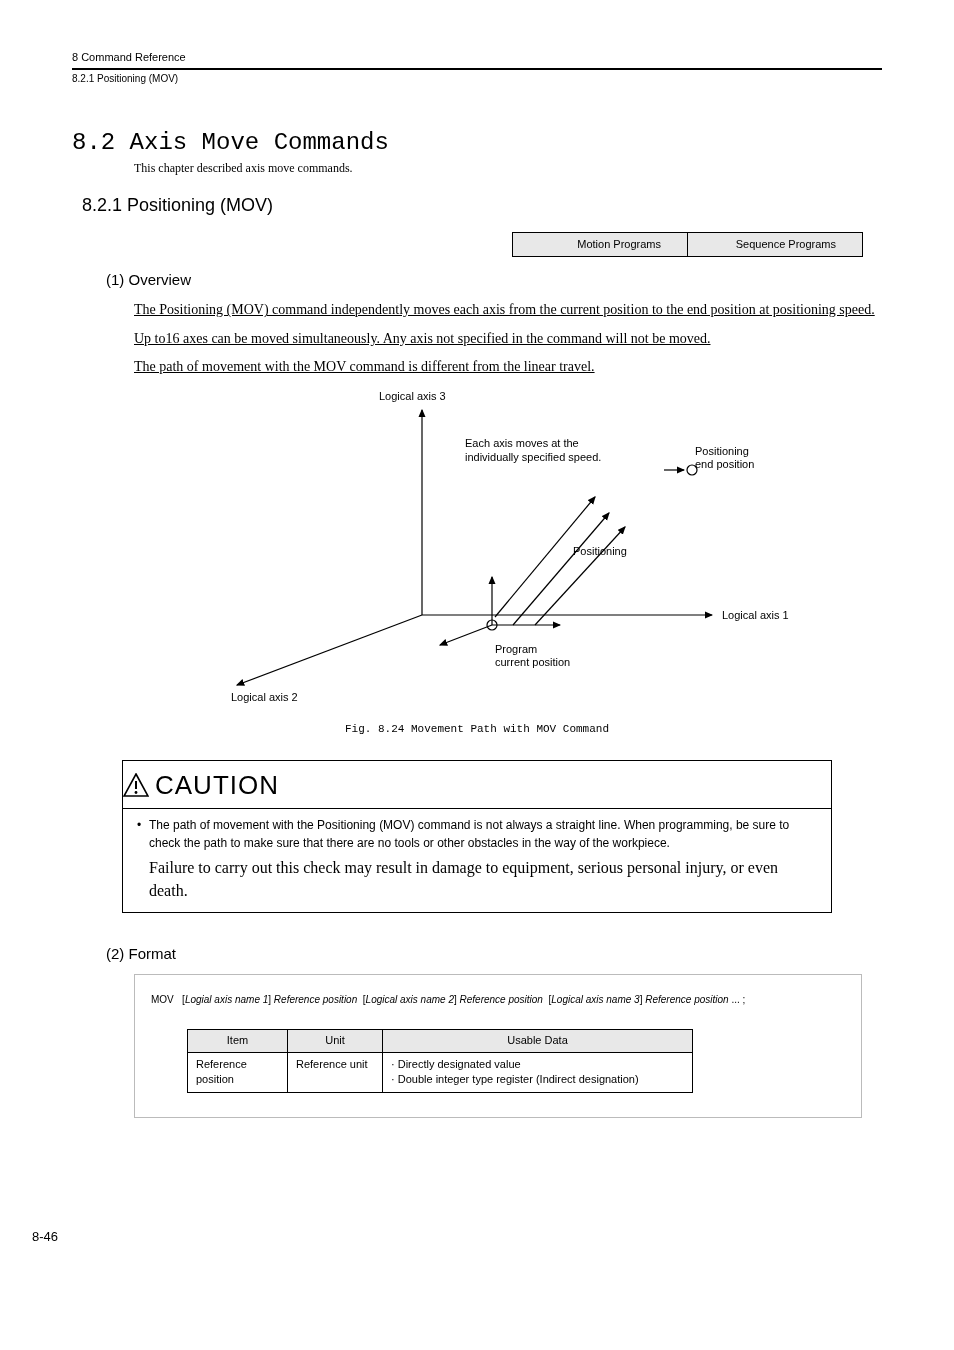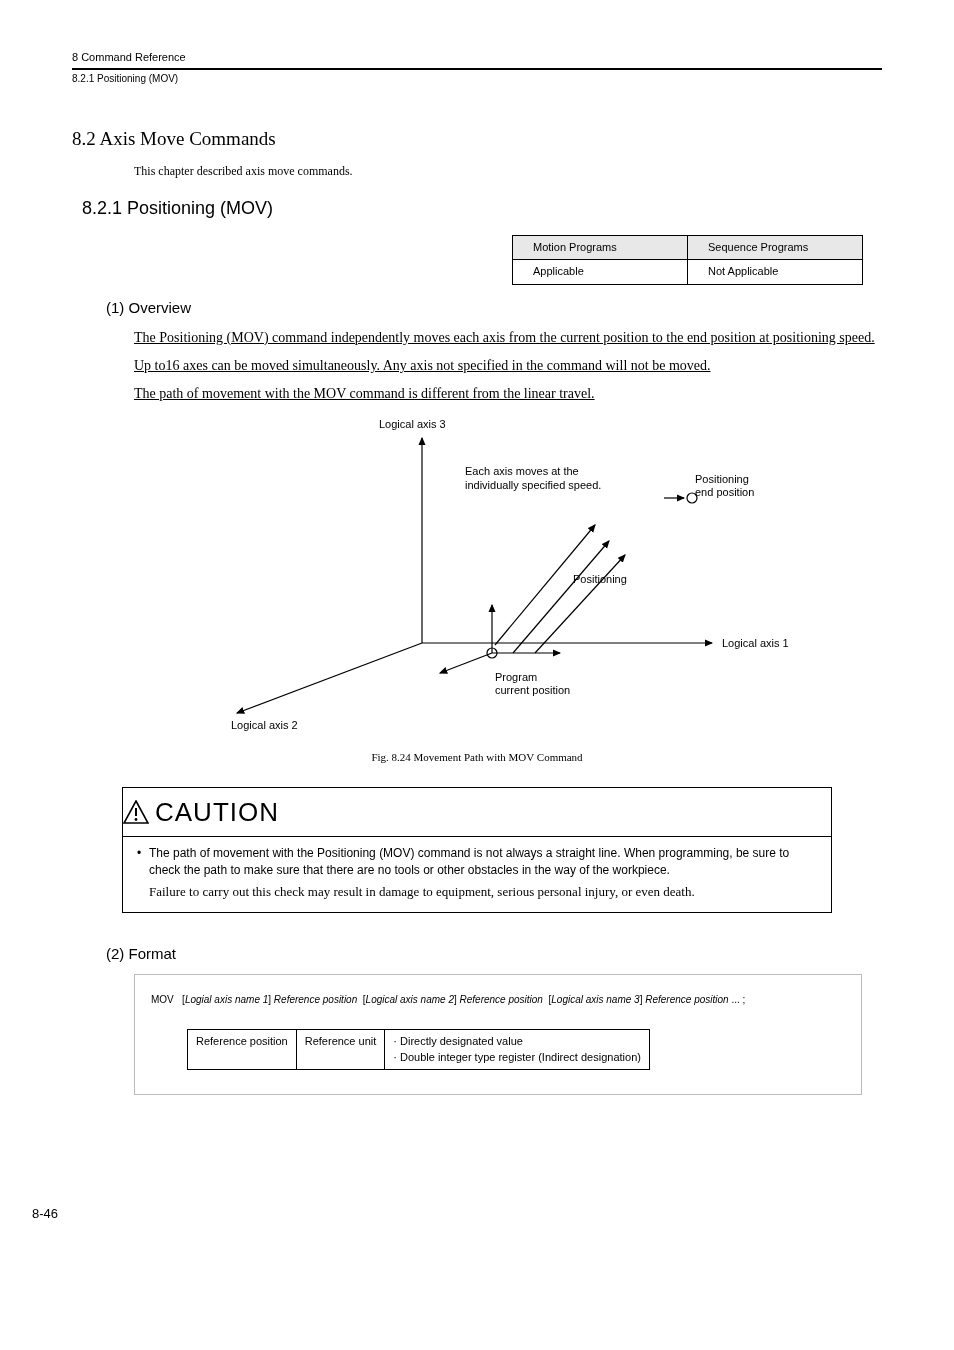--- a/index.html
+++ b/index.html
@@ -9,38 +9,38 @@
     color: #000;
     width: 954px;
     margin: 0 auto;
     padding: 50px 72px 30px 72px;
     font-size: 13px;
     line-height: 1.4;
   }
   .header-chapter { font-family: Arial, sans-serif; font-size: 11px; margin-bottom: 3px; }
   .header-divider { border-bottom: 2.5px solid #000; margin-bottom: 2px; }
   .header-subsection { font-family: Arial, sans-serif; font-size: 10px; margin-bottom: 40px; }
-  .h1-section { font-family: Liberation Serif, serif; font-size: 19px; font-weight: normal; margin-bottom: 10px; }
+  .h1-section { font-family: Liberation Mono, monospace; font-size: 24px; font-weight: normal; }
   .intro-text { margin-left: 62px; margin-bottom: 16px; font-size: 12px; }
   .h2-section { font-family: Arial, sans-serif; font-size: 18px; font-weight: normal; margin-left: 10px; margin-bottom: 14px; }
   .applicability-table { margin-left: 440px; margin-bottom: 12px; }
   .applicability-table table { border-collapse: collapse; font-family: Arial, sans-serif; font-size: 11px; }
-  .applicability-table th, .applicability-table td { border: 1px solid #000; padding: 4px 20px; text-align: left; }
+  .applicability-table th, .applicability-table td { border: 1px solid #000; padding: 4px 26px; text-align: right; }
   .applicability-table th { background: #e8e8e8; font-weight: normal; width: 175px; }
   .applicability-table td { width: 175px; }
   .h3-section { font-family: Arial, sans-serif; font-size: 15px; font-weight: normal; margin-left: 34px; margin-bottom: 10px; }
   .body-text { margin-left: 62px; margin-bottom: 8px; font-size: 14px; line-height: 1.45; text-decoration: underline; }
   .diagram-wrap { text-align: center; margin-top: 8px; margin-bottom: 12px; }
-  .fig-caption { font-family: Liberation Serif, serif; font-size: 11px; text-align: center; margin-bottom: 22px; }
+  .fig-caption { font-family: Liberation Mono, monospace; font-size: 11px; text-align: center; margin-bottom: 22px; }
   .caution-box { border: 1px solid #000; margin: 0 50px 30px 50px; }
   .caution-header { font-family: Arial, sans-serif; font-size: 26px; font-weight: normal; text-align: left; border-bottom: 1px solid #000; padding: 6px 0 2px; letter-spacing: 1px; }
   .caution-body { font-family: Arial, sans-serif; font-size: 12px; padding: 8px 14px 10px; line-height: 1.45; }
   .caution-body .bullet-row { display:flex; }
   .caution-body .bull { width: 12px; flex-shrink:0; }
-  .caution-fail { font-family: "Times New Roman", serif; font-size: 13px; margin-left: 12px; margin-top: 4px;}
+  .caution-fail { font-family: "Times New Roman", serif; font-size: 16px; margin-left: 12px; margin-top: 4px;}
   .format-box { border: 1px solid #bbb; margin-left: 62px; margin-right: 20px; padding: 18px 16px 24px; }
   .format-line { font-family: Arial, sans-serif; font-size: 10px; margin-bottom: 22px; white-space: nowrap; }
   .format-line .ital { font-style: italic; }
   .format-table { margin-left: 36px; }
   .format-table table { border-collapse: collapse; font-family: Arial, sans-serif; font-size: 11px; }
   .format-table th { background: #e8e8e8; font-weight: normal; border: 1px solid #000; padding: 3px 8px; text-align: center; }
   .format-table td { border: 1px solid #000; padding: 4px 8px; vertical-align: top; text-align: left; }
   .page-number { font-family: Arial, sans-serif; font-size: 13px; margin-top: 110px; margin-left: -40px; }
   
   .svg-label { font-family: Arial, sans-serif; font-size: 11px; fill: #000; }
@@ -57,24 +57,20 @@
 <p class="intro-text">This chapter described axis move commands.</p>
 
 <h2 class="h2-section">8.2.1  Positioning (MOV)</h2>
 
 <div class="applicability-table">
   <table>
     <tbody>
         <tr>
       <th>Motion Programs</th>
       <th>Sequence Programs</th>
-    </tr>
-    <tr>
-      <td>Applicable</td>
-      <td>Not Applicable</td>
     </tr>
   </tbody>
     </table>
 </div>
 
 <h3 class="h3-section">(1) Overview</h3>
 <p class="body-text">The Positioning (MOV) command independently moves each axis from the current position to the end position at positioning speed.</p>
 <p class="body-text">Up to16 axes can be moved simultaneously. Any axis not specified in the command will not be moved.</p>
 <p class="body-text">The path of movement with the MOV command is different from the linear travel.</p>
 
@@ -142,20 +138,25 @@
   <div class="format-line">
     <span>MOV</span>&nbsp;&nbsp;
     [<span class="ital">Logial axis name 1</span>] <span class="ital">Reference position</span>&nbsp;
     [<span class="ital">Logical axis name 2</span>] <span class="ital">Reference position</span>&nbsp;
     [<span class="ital">Logical axis name 3</span>] <span class="ital">Reference position</span>
     <span>...</span>&nbsp;<span>;</span>
   </div>
   <div class="format-table">
     <table>
       <tbody>
+          <tr>
+        <th style="width:100px">Item</th>
+        <th style="width:95px">Unit</th>
+        <th style="width:310px">Usable Data</th>
+      </tr>
       <tr>
         <td>Reference position</td>
         <td>Reference unit</td>
         <td>
           <div>· Directly designated value</div>
           <div>· Double integer type register (Indirect designation)</div>
         </td>
       </tr>
     </tbody>
       </table>

